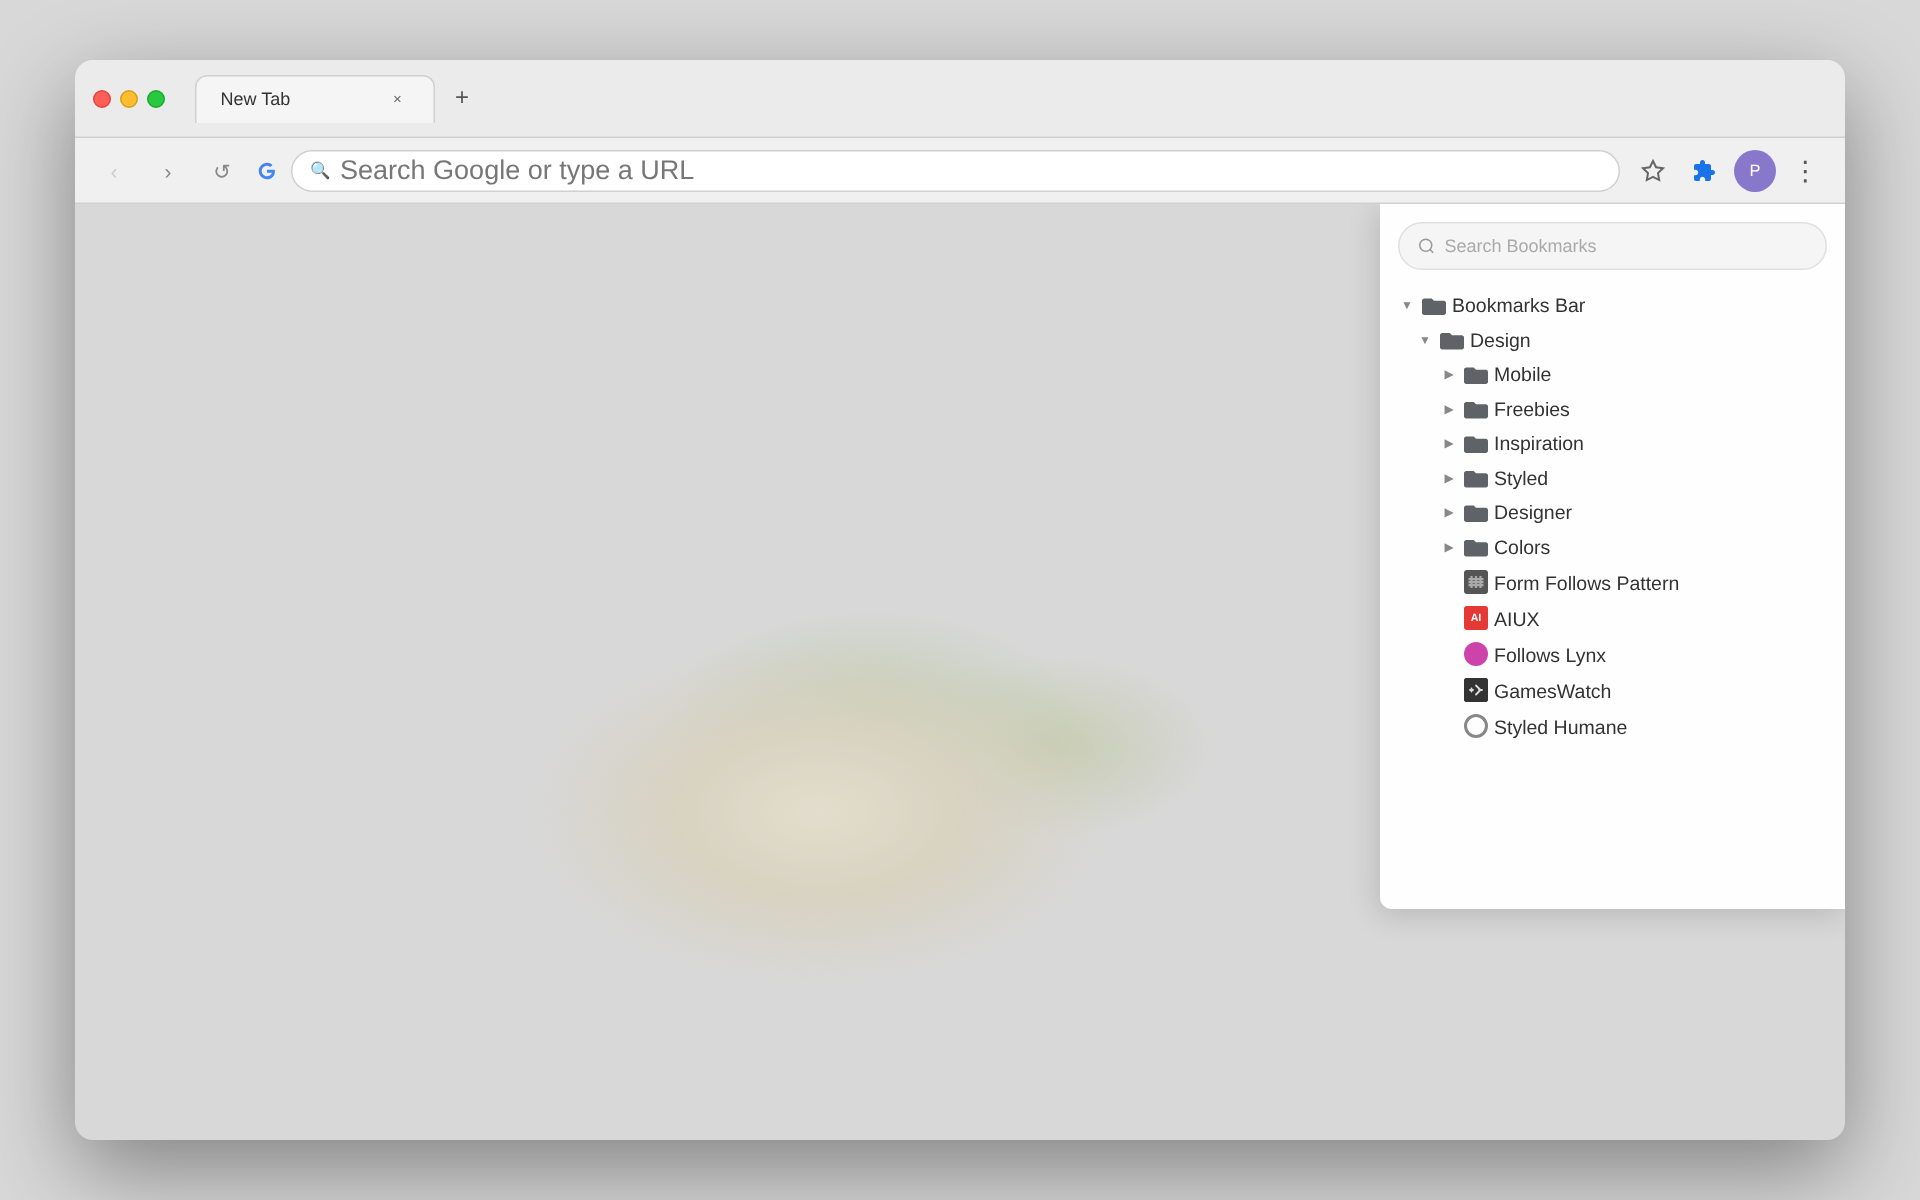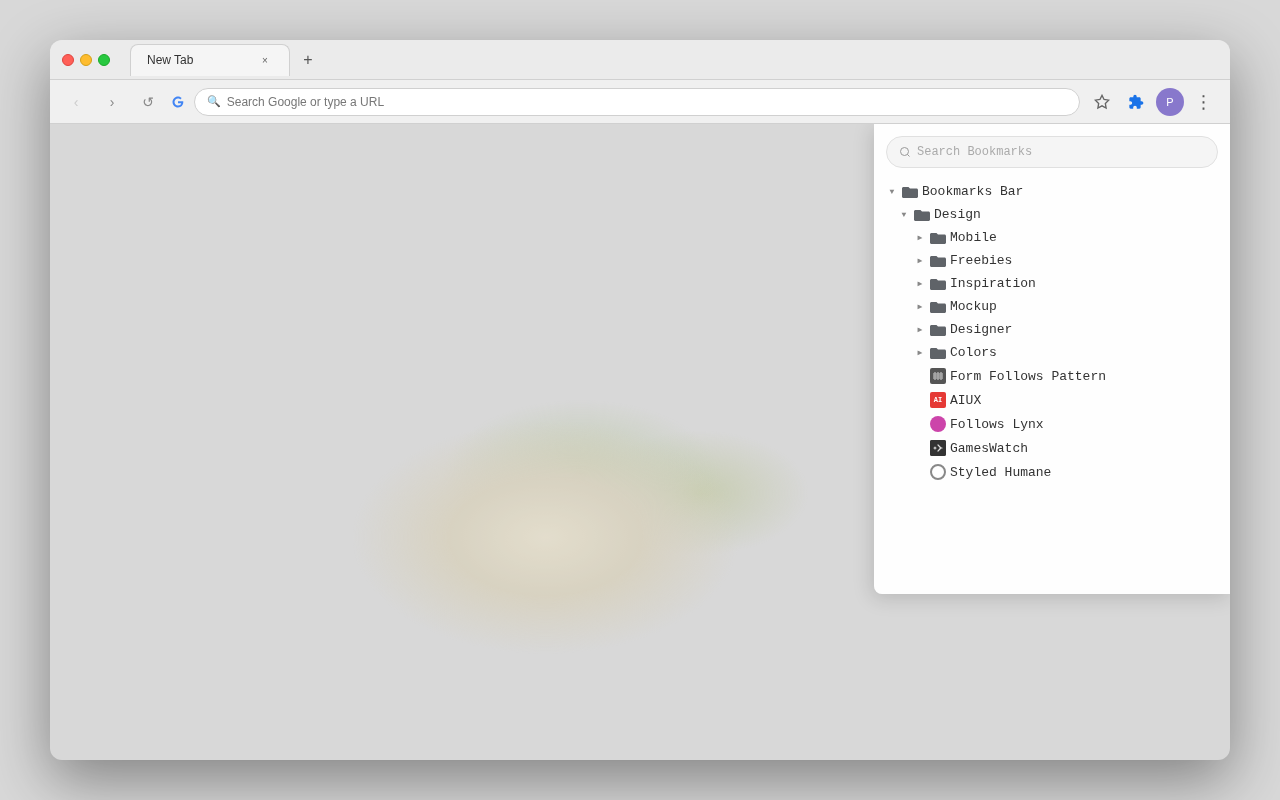--- a/index.html
+++ b/index.html
@@ -20,21 +20,21 @@
       border-radius: 12px;
       overflow: hidden;
       box-shadow: 0 20px 60px rgba(0,0,0,0.4);
       display: flex;
       flex-direction: column;
     }
 
     
     .title-bar {
       background: #ebebeb;
-      height: 40px;
+      height: 52px;
       display: flex;
       align-items: center;
       padding: 16px 12px;
       gap: 8px;
       flex-shrink: 0;
       border-bottom: 1px solid #d0d0d0;
     }
 
     .traffic-lights {
       display: flex;
@@ -196,29 +196,28 @@
         radial-gradient(ellipse at 45% 55%, #b8c8a0 0%, transparent 15%),
         radial-gradient(ellipse at 55% 58%, #c0c8a0 0%, transparent 12%);
       opacity: 0.7;
     }
 
     
     .bookmark-panel {
       position: absolute;
       top: 0;
       right: 0;
-      width: 356px;
+      width: 310px;
       background: rgba(255, 255, 255, 0.97);
       height: 470px;
       border-radius: 0 0 0 8px;
       box-shadow: -2px 4px 20px rgba(0,0,0,0.15);
       display: flex;
       flex-direction: column;
       font-size: 13px;
-      font-family: Liberation Mono, monospace;
     }
 
     .bookmark-search {
       padding: 12px 12px 8px;
       flex-shrink: 0;
     }
 
     .bookmark-search-input {
       width: 100%;
       height: 32px;
@@ -382,21 +381,21 @@
     <div class="nav-btn">
       <span>↺</span>
     </div>
 
     <svg class="g-logo" viewBox="0 0 16 16" xmlns="http://www.w3.org/2000/svg">
       <path d="M8 6.9v2.3h3.2c-.1.8-.9 2.3-3.2 2.3-1.9 0-3.5-1.6-3.5-3.5S6.1 4.5 8 4.5c1.1 0 1.8.5 2.2.9l1.5-1.4C10.7 3.1 9.5 2.5 8 2.5 5 2.5 2.5 5 2.5 8S5 13.5 8 13.5c3.2 0 5.3-2.2 5.3-5.4 0-.4 0-.6-.1-.9H8z" fill="#4285f4"></path>
     </svg>
 
     <div class="address-bar">
       <span style="color:#aaa; font-size:11px;">🔍</span>
-      <span style="color:#777; font-size:12px;">Search Google or type a URL</span>
+      <span style="color:#777; font-size:18px;">Search Google or type a URL</span>
     </div>
 
     <div class="toolbar-right">
       <div class="toolbar-icon-btn">
         <svg width="16" height="16" viewBox="0 0 24 24" fill="none" stroke="#666" stroke-width="2">
             <polygon points="12 2 15.09 8.26 22 9.27 17 14.14 18.18 21.02 12 17.77 5.82 21.02 7 14.14 2 9.27 8.91 8.26 12 2"></polygon>
           </svg>
       </div>
       <div class="toolbar-icon-btn active">
         <svg width="16" height="16" viewBox="0 0 24 24" fill="#1a73e8">
@@ -480,21 +479,21 @@
           <span class="item-label">Inspiration</span>
         </div>
 
         <div class="bookmark-item indent-2">
           <span class="chevron">▶</span>
           <span class="folder-icon">
             <svg class="folder-svg" viewBox="0 0 16 14" fill="none" xmlns="http://www.w3.org/2000/svg">
               <path d="M6.5 2H1.5C0.67 2 0 2.67 0 3.5v8c0 .83.67 1.5 1.5 1.5h13c.83 0 1.5-.67 1.5-1.5V5c0-.83-.67-1.5-1.5-1.5H8L6.5 2z" fill="#5f6368"></path>
             </svg>
           </span>
-          <span class="item-label">Mockup</span>
+          <span class="item-label">Styled</span>
         </div>
 
         <div class="bookmark-item indent-2">
           <span class="chevron">▶</span>
           <span class="folder-icon">
             <svg class="folder-svg" viewBox="0 0 16 14" fill="none" xmlns="http://www.w3.org/2000/svg">
               <path d="M6.5 2H1.5C0.67 2 0 2.67 0 3.5v8c0 .83.67 1.5 1.5 1.5h13c.83 0 1.5-.67 1.5-1.5V5c0-.83-.67-1.5-1.5-1.5H8L6.5 2z" fill="#5f6368"></path>
             </svg>
           </span>
           <span class="item-label">Designer</span>

